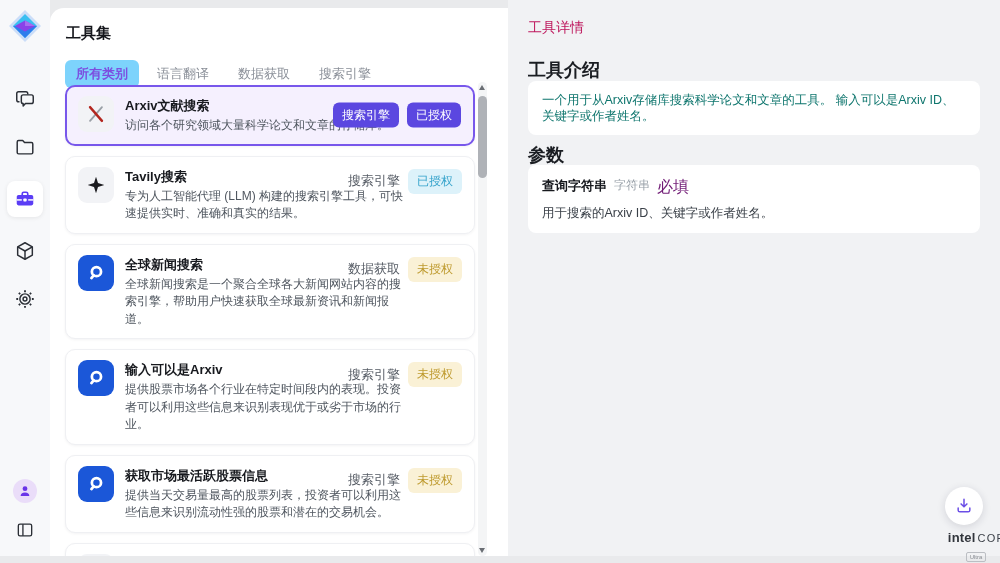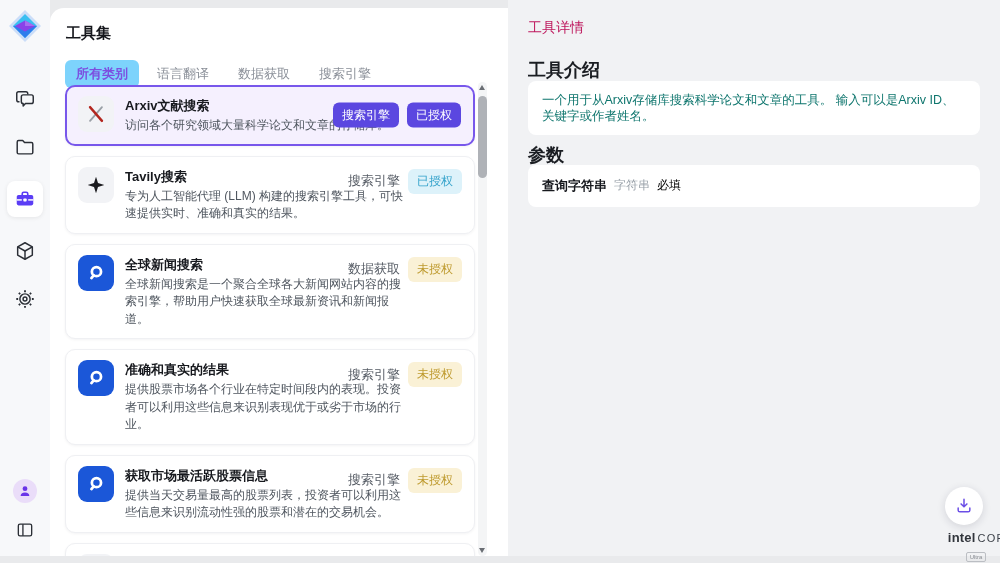--- a/index.html
+++ b/index.html
@@ -59,21 +59,21 @@
   .section-h { position:absolute; left:20px; font-size:18px; font-weight:bold; color:#1A1D22; }
   .h-intro { top:58px; }
   .h-params { top:143px; }
   .intro-card { position:absolute; left:20px; top:81px; width:452px; background:#fff; border-radius:8px;
                 padding:11px 14px; font-size:12.5px; color:#0f766e; line-height:16px; }
   .param-card { position:absolute; left:20px; top:165px; width:452px; background:#fff; border-radius:8px;
                 padding:12px 14px; }
   .param-head { display:flex; align-items:flex-start; gap:7px; }
   .param-name { font-size:13px; font-weight:bold; color:#17191E; }
   .param-type { font-size:12px; color:#98A0A8; }
-  .param-req { font-size:12px; color:#000000; }
+  .param-req { font-size:16px; color:#701a75; }
   .param-desc { margin-top:7px; font-size:12.5px; color:#3A4048; line-height:16px; }
 
   
   .fab { position:absolute; left:437px; top:487px; width:38px; height:38px; border-radius:50%; background:#fff;
          box-shadow:0 2px 8px rgba(30,30,60,.14); display:flex; align-items:center; justify-content:center; cursor:pointer; }
   .brand { position:absolute; left:424px; top:530px; width:62px; text-align:center; color:#31353B; }
   .brand-row { display:flex; align-items:baseline; justify-content:center; gap:2px;padding-left:36px; }
   .brand-intel { font-size:13px; font-weight:bold; letter-spacing:.2px; }
   .brand-core { font-size:11px; font-weight:400; letter-spacing:1.2px; text-transform:uppercase; color:#3A3F46; }
   .brand-ultra { display:inline-block; margin-left:26px; margin-top:1px; font-size:6px; color:#8A8E94;
@@ -227,21 +227,21 @@
     </div>
   </div>
         <div class="tool-item">
     <div class="tool-icon icon-qsearch">
             <svg width="22" height="22" viewBox="0 0 24 24" fill="none" stroke="#FFFFFF" stroke-width="3" stroke-linecap="round">
               <circle cx="12.5" cy="10.5" r="5"></circle>
               <path d="M9.5 14.5 L7 17.5"></path>
             </svg>
           </div>
     <div class="tool-text">
-      <div class="tool-name">准确和真实的结果</div>
+      <div class="tool-name">输入可以是Arxiv</div>
       <div class="tool-desc">提供股票市场各个行业在特定时间段内的表现。投资者可以利用这些信息来识别表现优于或劣于市场的行业。</div>
     </div>
     <div class="badges">
       <span class="cat-badge">搜索引擎</span>
       <span class="auth-badge unauthorized">未授权</span>
     </div>
   </div>
         <div class="tool-item">
     <div class="tool-icon icon-qsearch">
             <svg width="22" height="22" viewBox="0 0 24 24" fill="none" stroke="#FFFFFF" stroke-width="3" stroke-linecap="round">
@@ -281,20 +281,21 @@
     <div class="detail-title">工具详情</div>
     <div class="section-h h-intro">工具介绍</div>
     <div class="intro-card">一个用于从Arxiv存储库搜索科学论文和文章的工具。 输入可以是Arxiv ID、关键字或作者姓名。</div>
     <div class="section-h h-params">参数</div>
     <div class="param-card">
       <div class="param-head">
         <span class="param-name">查询字符串</span>
         <span class="param-type">字符串</span>
         <span class="param-req">必填</span>
       </div>
+      <div class="param-desc">用于搜索的Arxiv ID、关键字或作者姓名。</div>
     </div>
 
     <div class="fab">
       <span>
         <svg width="20" height="20" viewBox="0 0 24 24" fill="none" stroke="#6B4EE6" stroke-width="1.8" stroke-linecap="round" stroke-linejoin="round">
           <path d="M12 4 v8.5 M8.5 9.5 L12 13 L15.5 9.5"></path>
           <path d="M5 14.5 v2.5 a2 2 0 0 0 2 2 h10 a2 2 0 0 0 2 -2 v-2.5"></path>
         </svg>
       </span>
     </div>

